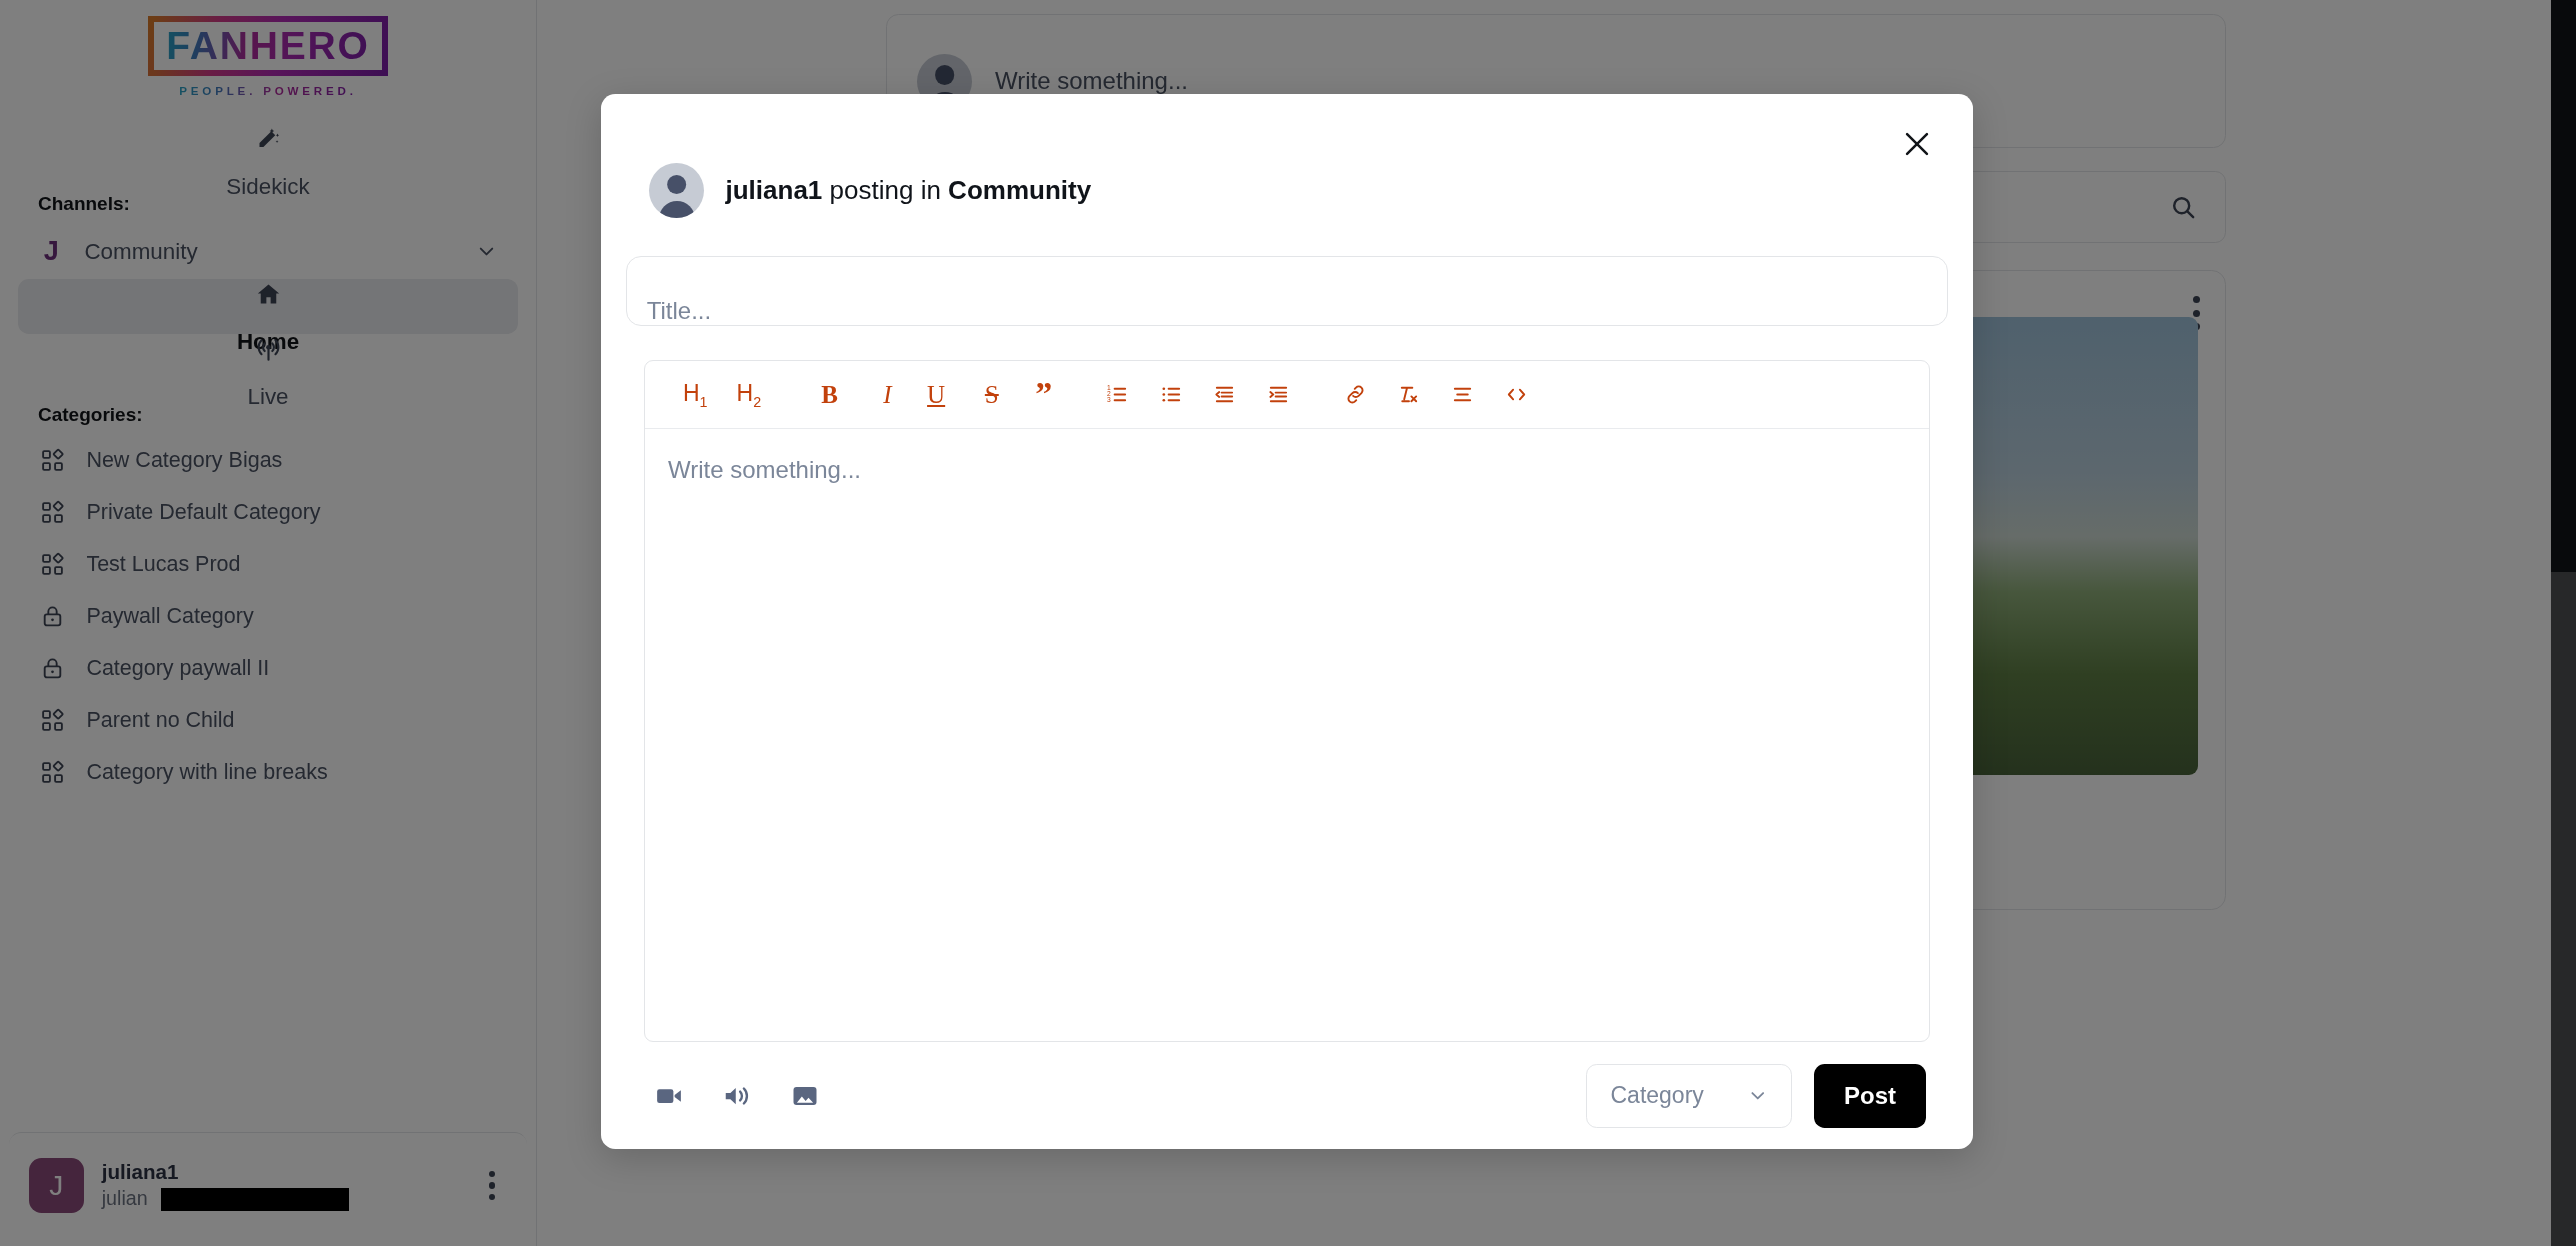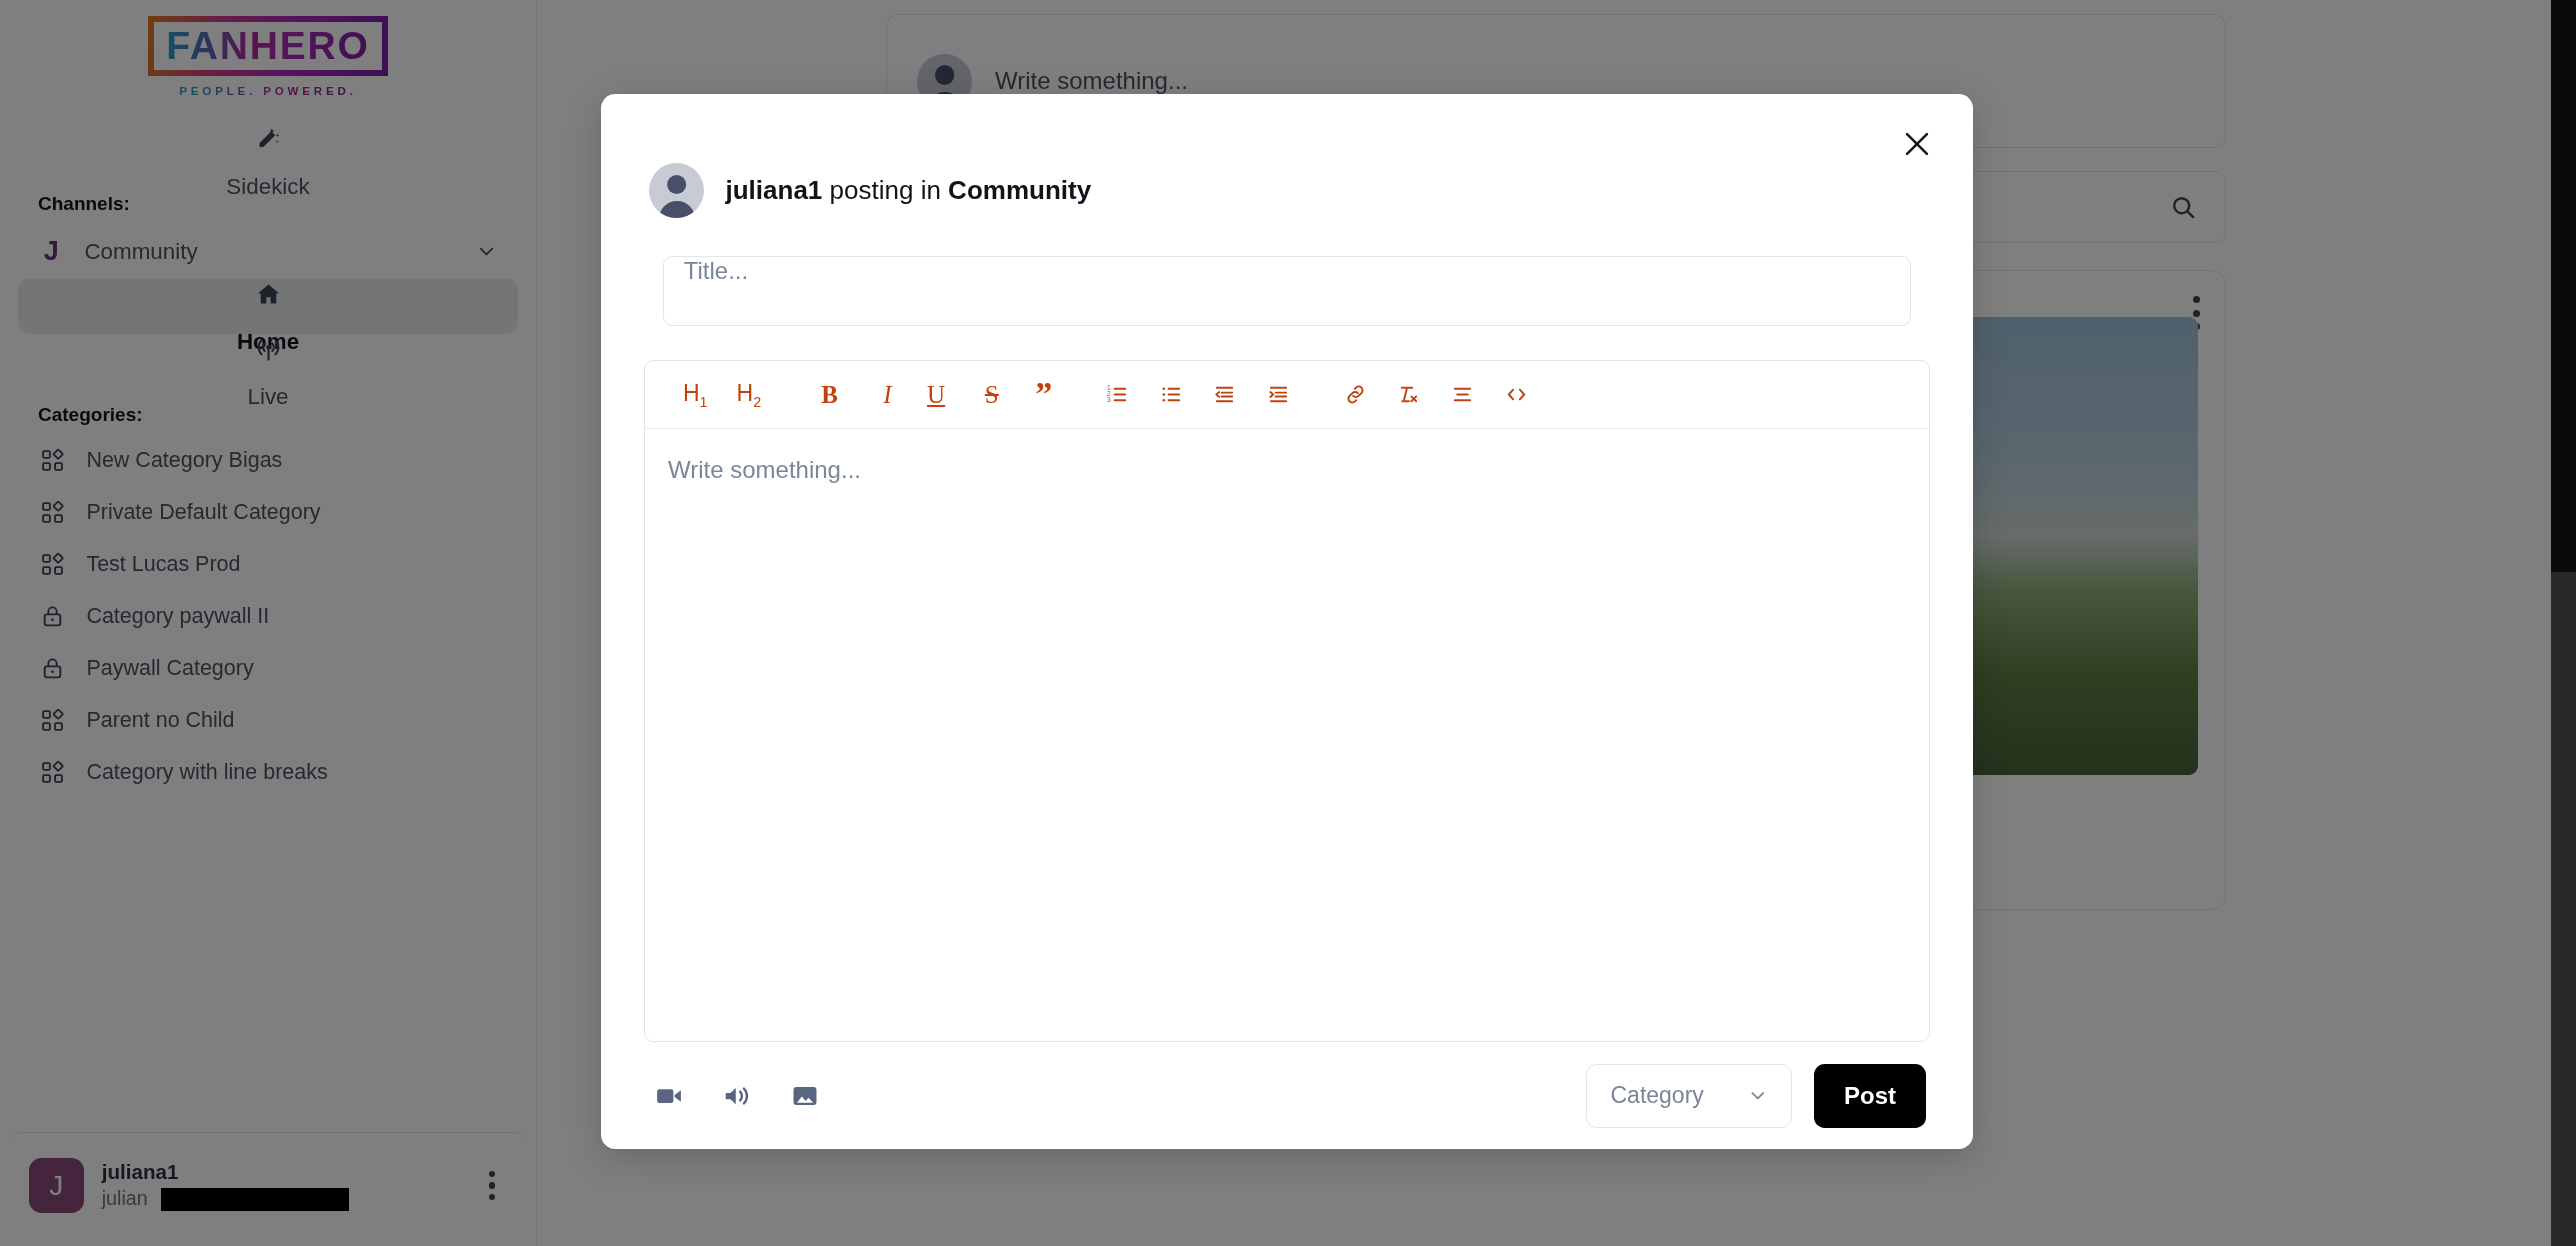--- a/index.html
+++ b/index.html
@@ -156,22 +156,22 @@
     display:flex; flex-direction:column;
   }
   .modal-close {
     position:absolute; right:29px; top:23px; width:54px; height:54px;
     display:flex; align-items:center; justify-content:center; cursor:pointer; color:#111418;
   }
   .modal-head { display:flex; align-items:center; gap:21.5px; padding: 69px 48px 0; }
   .modal-head .who { font-size:26px; color:#10141a; }
   .modal-head .who b { font-weight:700; }
   .title-input {
-    margin: 38px 62px 0; height: 70px; border:0.9px solid #e3e5e8; border-radius:9px;
-    display:flex; align-items:flex-start; padding: 0 19.7px;
+    margin: 38px 25px 0; height: 70px; border:0.9px solid #e3e5e8; border-radius:15px;
+    display:flex; align-items:flex-end; padding: 0 19.7px;
   }
   .title-input span { font-size:24px; color:#7b8699; }
 
   .editor {
     margin: 34px 43px 0; flex: 1;
     border:0.9px solid #e3e5e8; border-radius:9px; display:flex; flex-direction:column; overflow:hidden;
   }
   .toolbar {
     height: 68px; border-bottom:0.9px solid #e9ebee;
     display:flex; align-items:center; gap: 3.6px; padding: 0 12.5px;
@@ -304,32 +304,32 @@
         </div>
 
         <div class="cat-row">
           <span class="ic">
             <svg width="25" height="25" viewBox="0 0 24 24" fill="none" stroke="currentColor" stroke-width="1.8">
                 <rect x="4.5" y="10" width="15" height="10.5" rx="2"></rect>
                 <path d="M8 10V7.2a4 4 0 0 1 8 0V10"></path>
                 <circle cx="12" cy="15.2" r="1.3" fill="currentColor" stroke="none"></circle>
               </svg>
           </span>
-          <span class="lbl">Category paywall II</span>
+          <span class="lbl">Paywall Category</span>
         </div>
 
         <div class="cat-row">
           <span class="ic">
             <svg width="25" height="25" viewBox="0 0 24 24" fill="none" stroke="currentColor" stroke-width="1.8">
                 <rect x="4.5" y="10" width="15" height="10.5" rx="2"></rect>
                 <path d="M8 10V7.2a4 4 0 0 1 8 0V10"></path>
                 <circle cx="12" cy="15.2" r="1.3" fill="currentColor" stroke="none"></circle>
               </svg>
           </span>
-          <span class="lbl">Paywall Category</span>
+          <span class="lbl">Category paywall II</span>
         </div>
 
         <div class="cat-row">
           <span class="ic">
             <svg width="25" height="25" viewBox="0 0 24 24" fill="none" stroke="currentColor" stroke-width="1.8">
                 <rect x="3" y="3" width="6.5" height="6.5" rx="1"></rect>
                 <rect x="3" y="14.5" width="6.5" height="6.5" rx="1"></rect>
                 <rect x="14.5" y="14.5" width="6.5" height="6.5" rx="1"></rect>
                 <rect x="14.2" y="2.6" width="6.5" height="6.5" rx="1" transform="rotate(45 17.45 5.85)"></rect>
               </svg>

